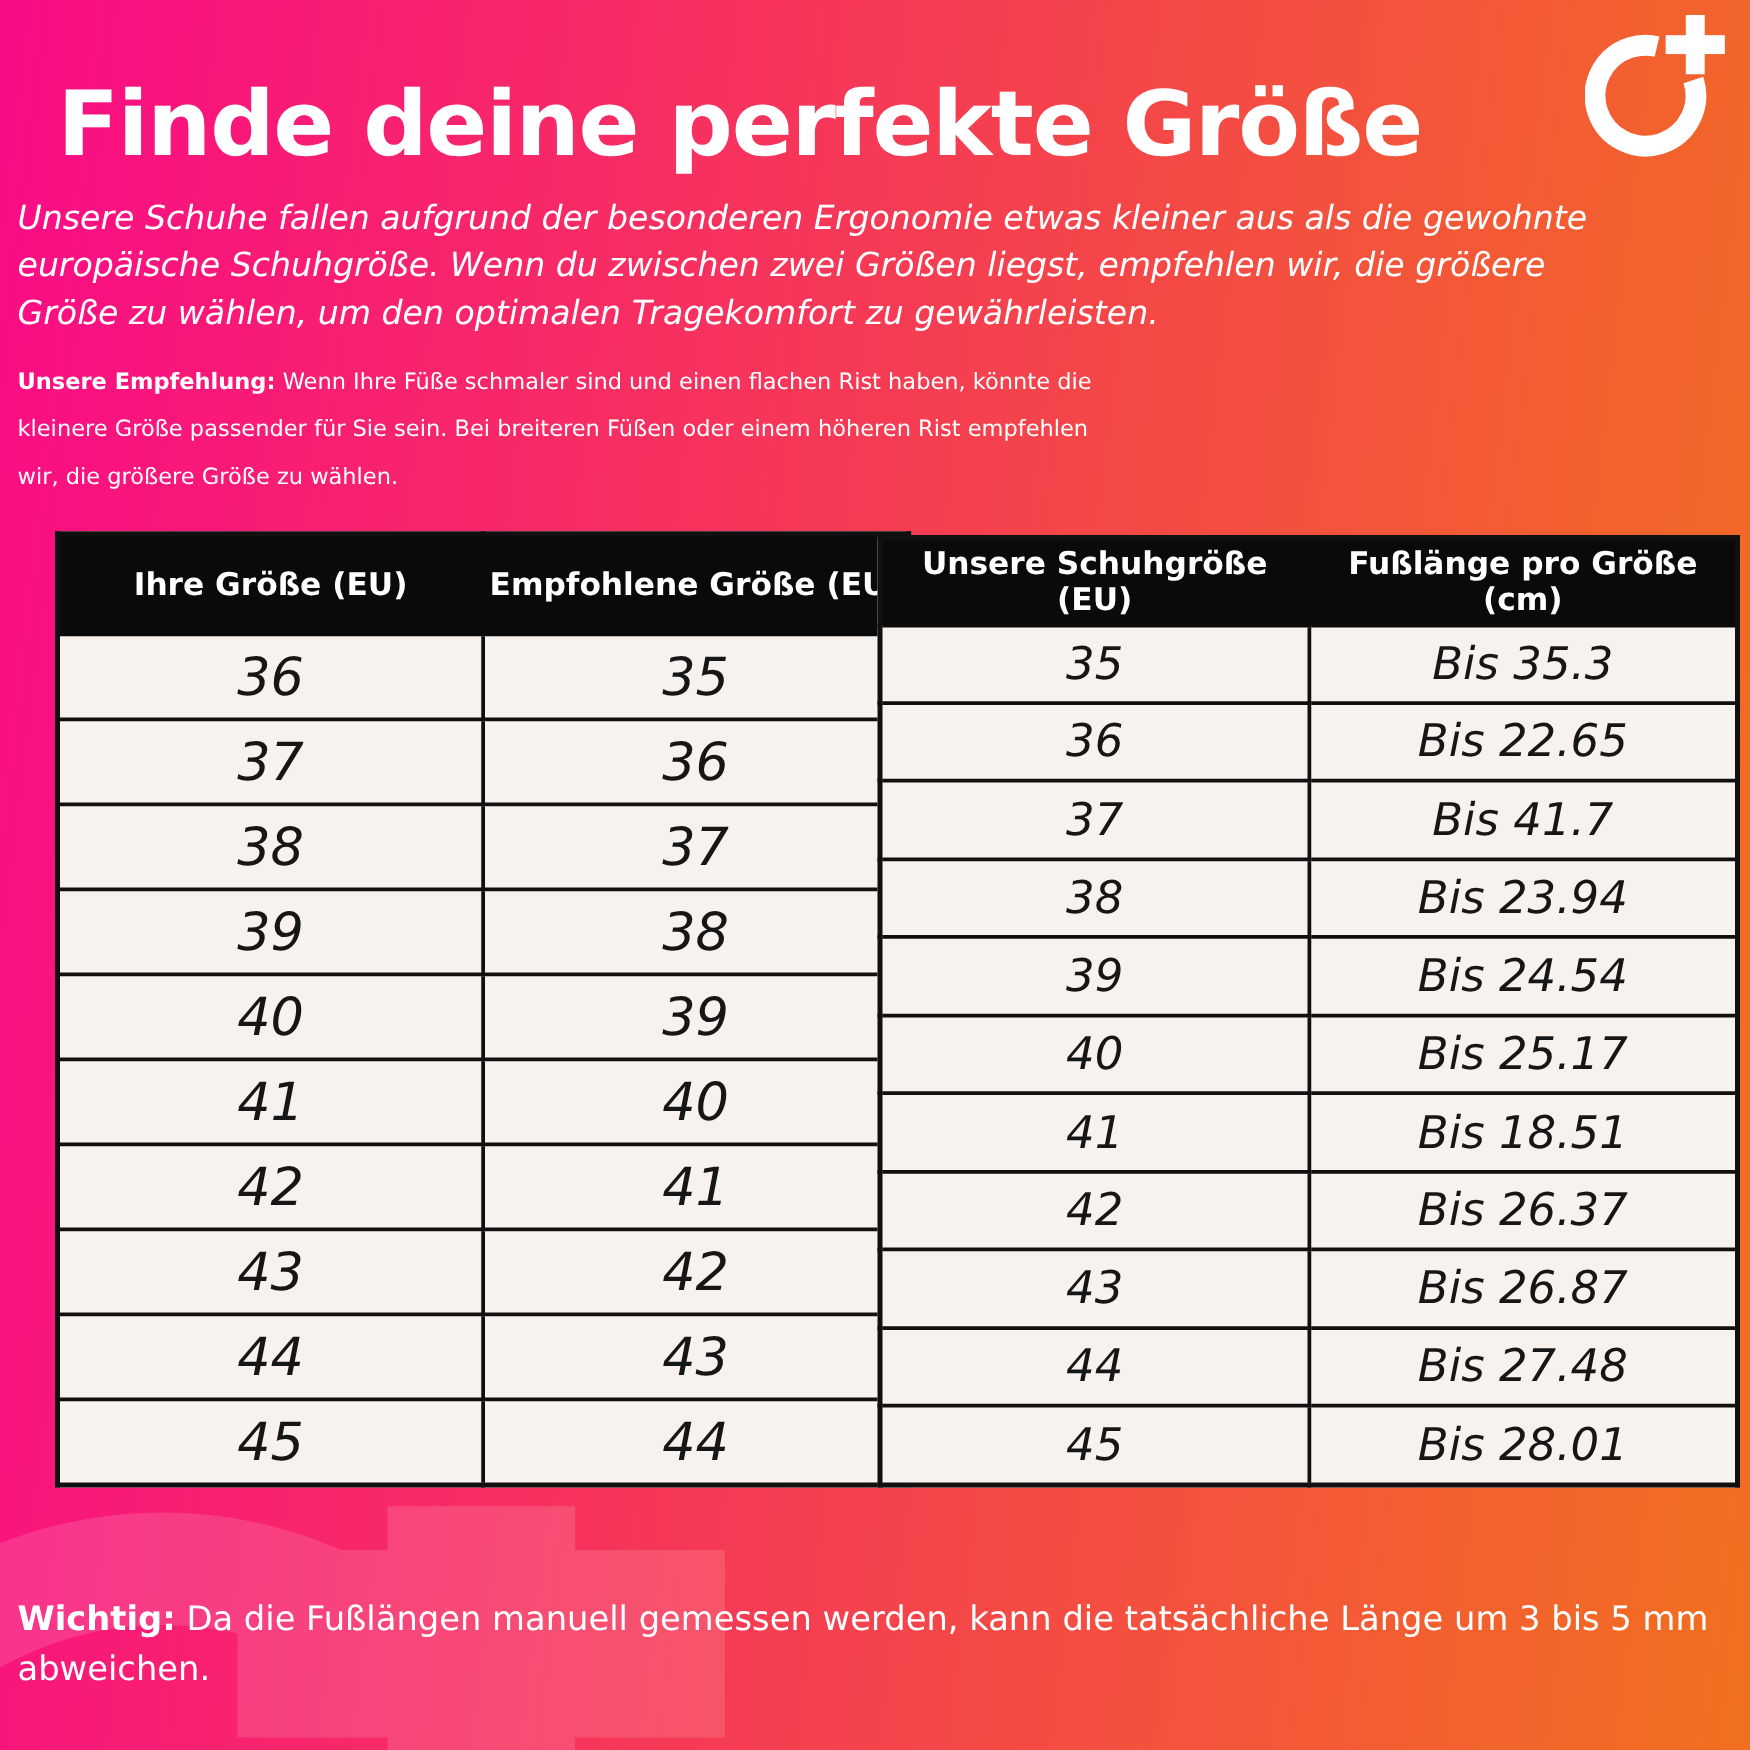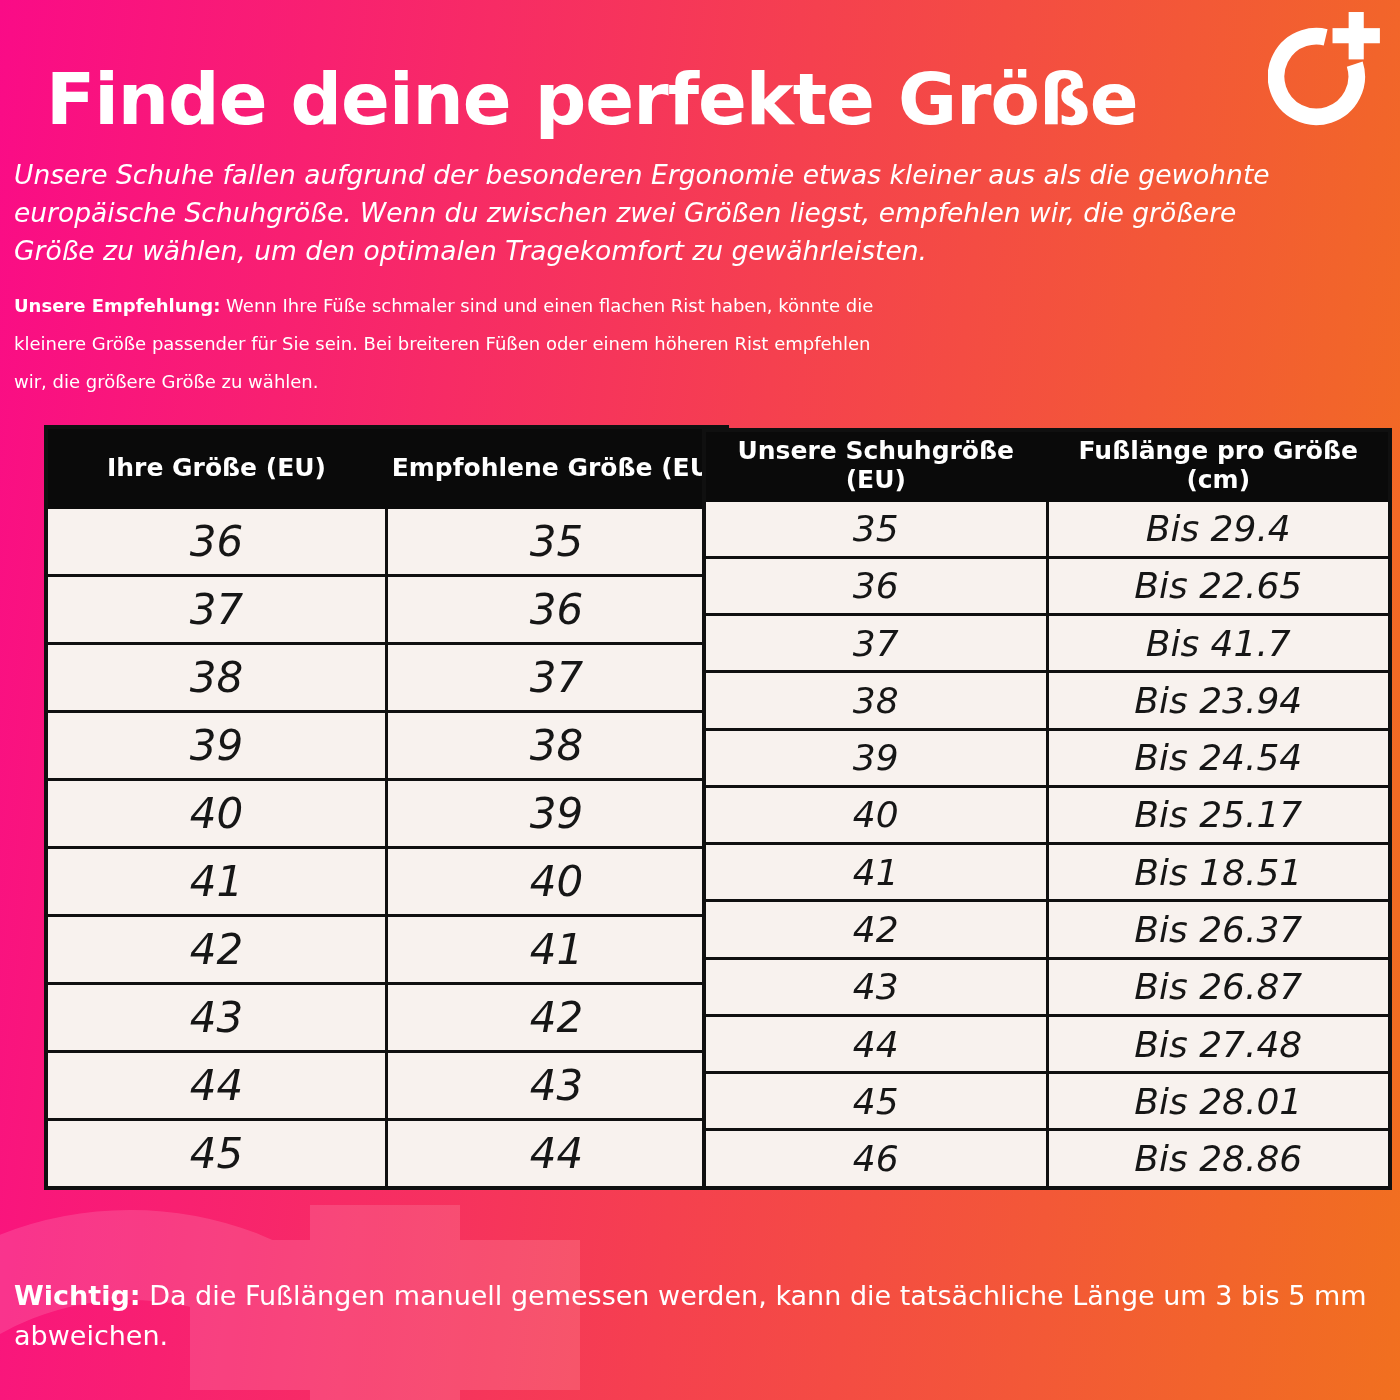--- a/index.html
+++ b/index.html
@@ -150,21 +150,21 @@
     </colgroup>
   <thead>
     <tr>
       <th>Unsere Schuhgröße (EU)</th>
       <th>Fußlänge pro Größe (cm)</th>
     </tr>
   </thead>
   <tbody>
       <tr>
         <td>35</td>
-        <td>Bis 29.4</td>
+        <td>Bis 35.3</td>
       </tr>
       <tr>
         <td>36</td>
         <td>Bis 22.65</td>
       </tr>
       <tr>
         <td>37</td>
         <td>Bis 41.7</td>
       </tr>
       <tr>
@@ -192,21 +192,17 @@
         <td>Bis 26.87</td>
       </tr>
       <tr>
         <td>44</td>
         <td>Bis 27.48</td>
       </tr>
       <tr>
         <td>45</td>
         <td>Bis 28.01</td>
       </tr>
-      <tr>
-        <td>46</td>
-        <td>Bis 28.86</td>
-      </tr>
     </tbody>
 </table>
 
 <p class="footer-note"><b>Wichtig:</b><span> Da die Fußlängen manuell gemessen werden, kann die tatsächliche Länge um 3 bis 5 mm
 abweichen.</span></p>
 
 </body></html>

